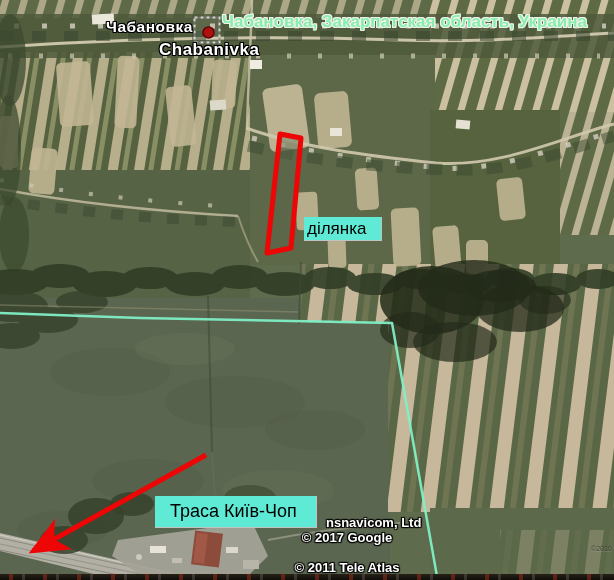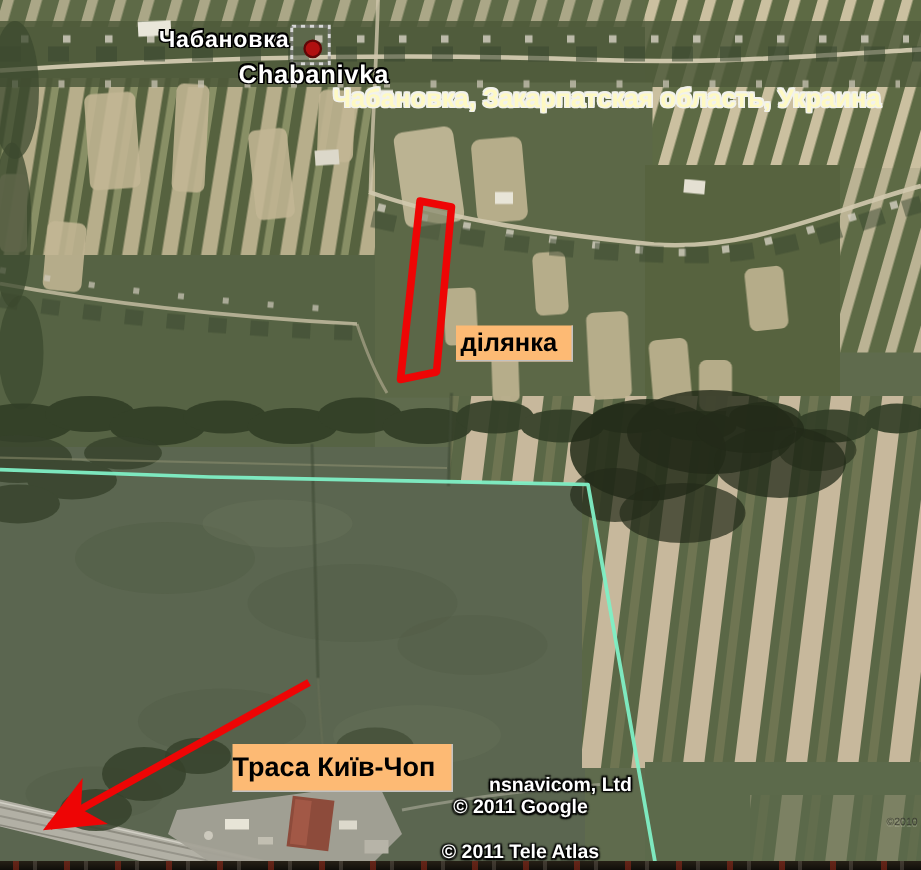--- a/index.html
+++ b/index.html
@@ -15,38 +15,37 @@
   .lbl { position:absolute; z-index:4; white-space:nowrap; line-height:1.1; }
 
   
   .t-white {
     color:#fff; font-weight:bold;
     text-shadow:-1px -1px 0 #000, 1px -1px 0 #000, -1px 1px 0 #000, 1px 1px 0 #000,
                  0 -1px 0 #000, 0 1px 0 #000, -1px 0 0 #000, 1px 0 0 #000;
   }
   
   .t-dark {
-    color:#fef9c3; font-weight:bold;
+    color:#86efac; font-weight:bold;
     text-shadow:-1px -1px 0 #f2f2ec, 1px -1px 0 #f2f2ec, -1px 1px 0 #f2f2ec, 1px 1px 0 #f2f2ec,
                  0 -1px 0 #f2f2ec, 0 1px 0 #f2f2ec, -1px 0 0 #f2f2ec, 1px 0 0 #f2f2ec;
-    margin-top:44px;
   }
   
   .t-attr {
     color:#ffffff; font-weight:bold; font-size:13px;
     text-shadow:1px 1px 1px #000, -1px -1px 1px #000, 1px -1px 1px #000, -1px 1px 1px #000, 0 0 2px #000;
   }
 
   .label-box {
-    position:absolute; z-index:3; background:#fdba74; color:#000;
+    position:absolute; z-index:3; background:#5eead4; color:#000;
     border-right:1px solid #c2c2c2; border-bottom:1px solid #c2c2c2;
-    display:flex; align-items:center;font-weight:bold;
+    display:flex; align-items:center;
   }
   #plot-box    { left:304px; top:217px; width:74px;  height:23px; font-size:17px; padding-left:3px; }
-  #highway-box { left:155px; top:496px; width:146px; height:31px; font-size:18px; padding-left:0; }
+  #highway-box { left:155px; top:496px; width:146px; height:31px; font-size:18px; padding-left:15px; }
 
   #lbl-city     { left:106px; top:18px; font-size:15.5px; letter-spacing:.5px; }
   #lbl-translit { left:159px; top:41px; font-size:17px; letter-spacing:.5px;text-align:center; }
   #lbl-title    { left:222px; top:13px; font-size:17px; }
 
   #attr1 { left:326px; top:516px; }
   #attr2 { left:347px; top:531px; transform:translateX(-50%); }
   #attr3 { left:347px; top:546px; transform:translateX(-50%); }
   #attr4 { left:347px; top:561px; transform:translateX(-50%);text-align:center; }
 
@@ -239,19 +238,19 @@
 
   <div class="label-box" id="plot-box">
     <span>ділянка</span>
   </div>
 
   <div class="label-box" id="highway-box">
     <span>Траса Київ-Чоп</span>
   </div>
 
   <div class="lbl t-attr" id="attr1">nsnavicom, Ltd</div>
-  <div class="lbl t-attr" id="attr2">© 2011 Google</div>
+  <div class="lbl t-attr" id="attr2">© 2017 Google</div>
   <div class="lbl t-attr" id="attr4">© 2011 Tele Atlas</div>
 
   <div class="lbl" id="watermark">©2010</div>
 
   <div id="statusbar"></div>
 </div>
 
 </body></html>

